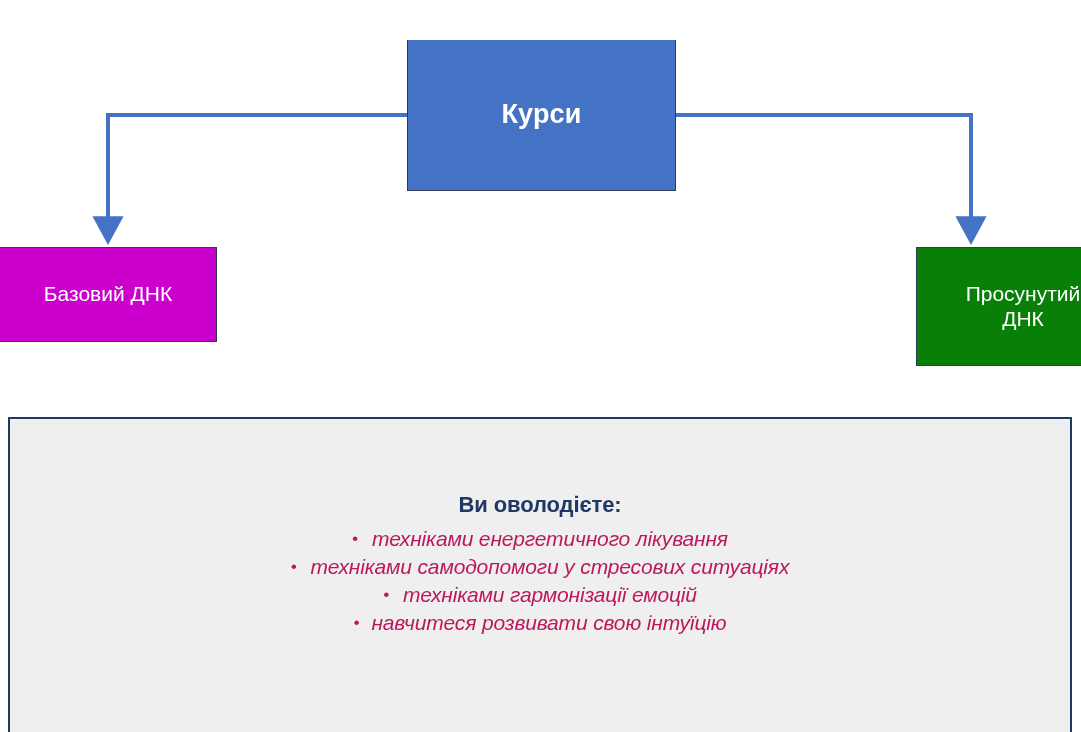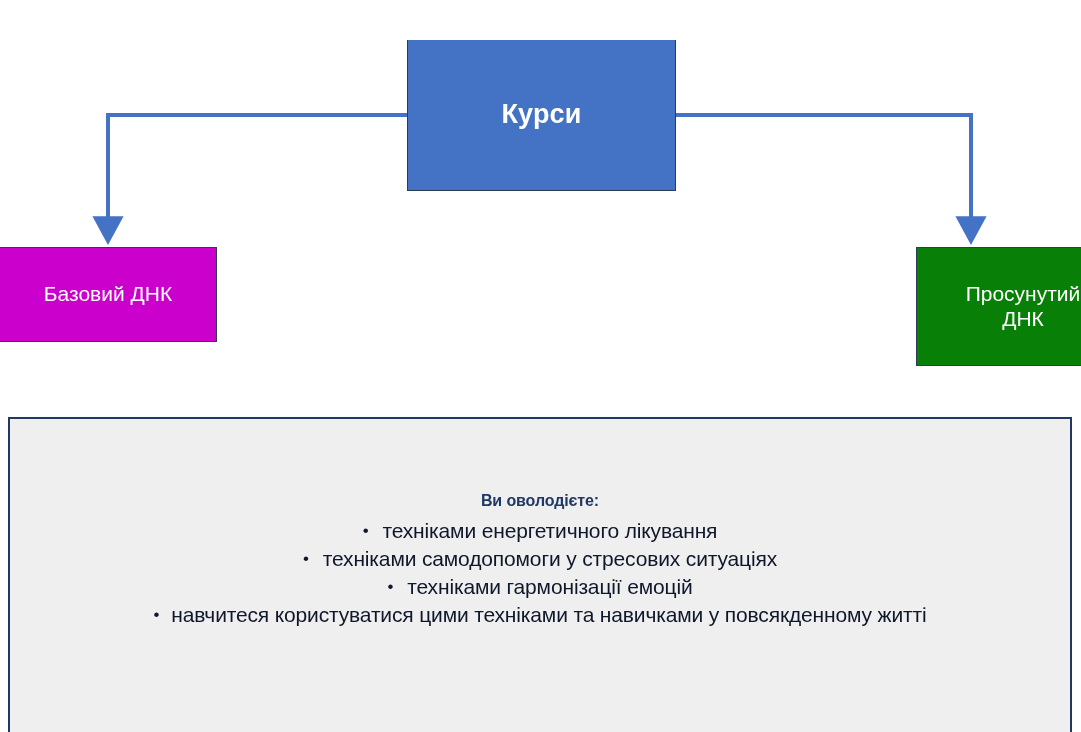--- a/index.html
+++ b/index.html
@@ -103,39 +103,40 @@
 
   .info-inner {
     position: absolute;
     left: 0;
     right: 0;
     top: 73px;
     text-align: center;
   }
 
   .info-heading {
-    font-size: 16px;
+    font-size: 22px;
     font-weight: bold;
     color: #1F3864;
     letter-spacing: -.1px;
     margin: 0 0 7px 0;
   }
 
   .bullet-list {
     list-style: none;
     margin: 0;
     padding: 0;
   }
 
   .bullet-item {
     font-size: 21px;
-    color: #0f172a;
+    color: #be185d;
     letter-spacing: -.15px;
     line-height: 1.34;
     white-space: nowrap;
+    font-style: italic;
   }
 
   .bullet-dot {
     display: inline-block;
     margin-right: 14px;
     font-size: 17px;
     line-height: 1;
     vertical-align: 2px;
   }
   .bullet-item:last-child .bullet-dot {
@@ -179,19 +180,19 @@
         <li class="bullet-item">
           <span class="bullet-dot">•</span><span>технiками енергетичного лікування</span>
         </li>
         <li class="bullet-item">
           <span class="bullet-dot">•</span><span>технiками самодопомоги у стресових ситуаціях</span>
         </li>
         <li class="bullet-item">
           <span class="bullet-dot">•</span><span>технiками гармонізації емоцій</span>
         </li>
         <li class="bullet-item">
-          <span class="bullet-dot">•</span><span>навчитеся користуватися цими технiками та навичками у повсякденному житті</span>
+          <span class="bullet-dot">•</span><span>навчитеся розвивати свою інтуїцію</span>
         </li>
       </ul>
     </div>
   </div>
 
 </div>
 
 </body></html>

